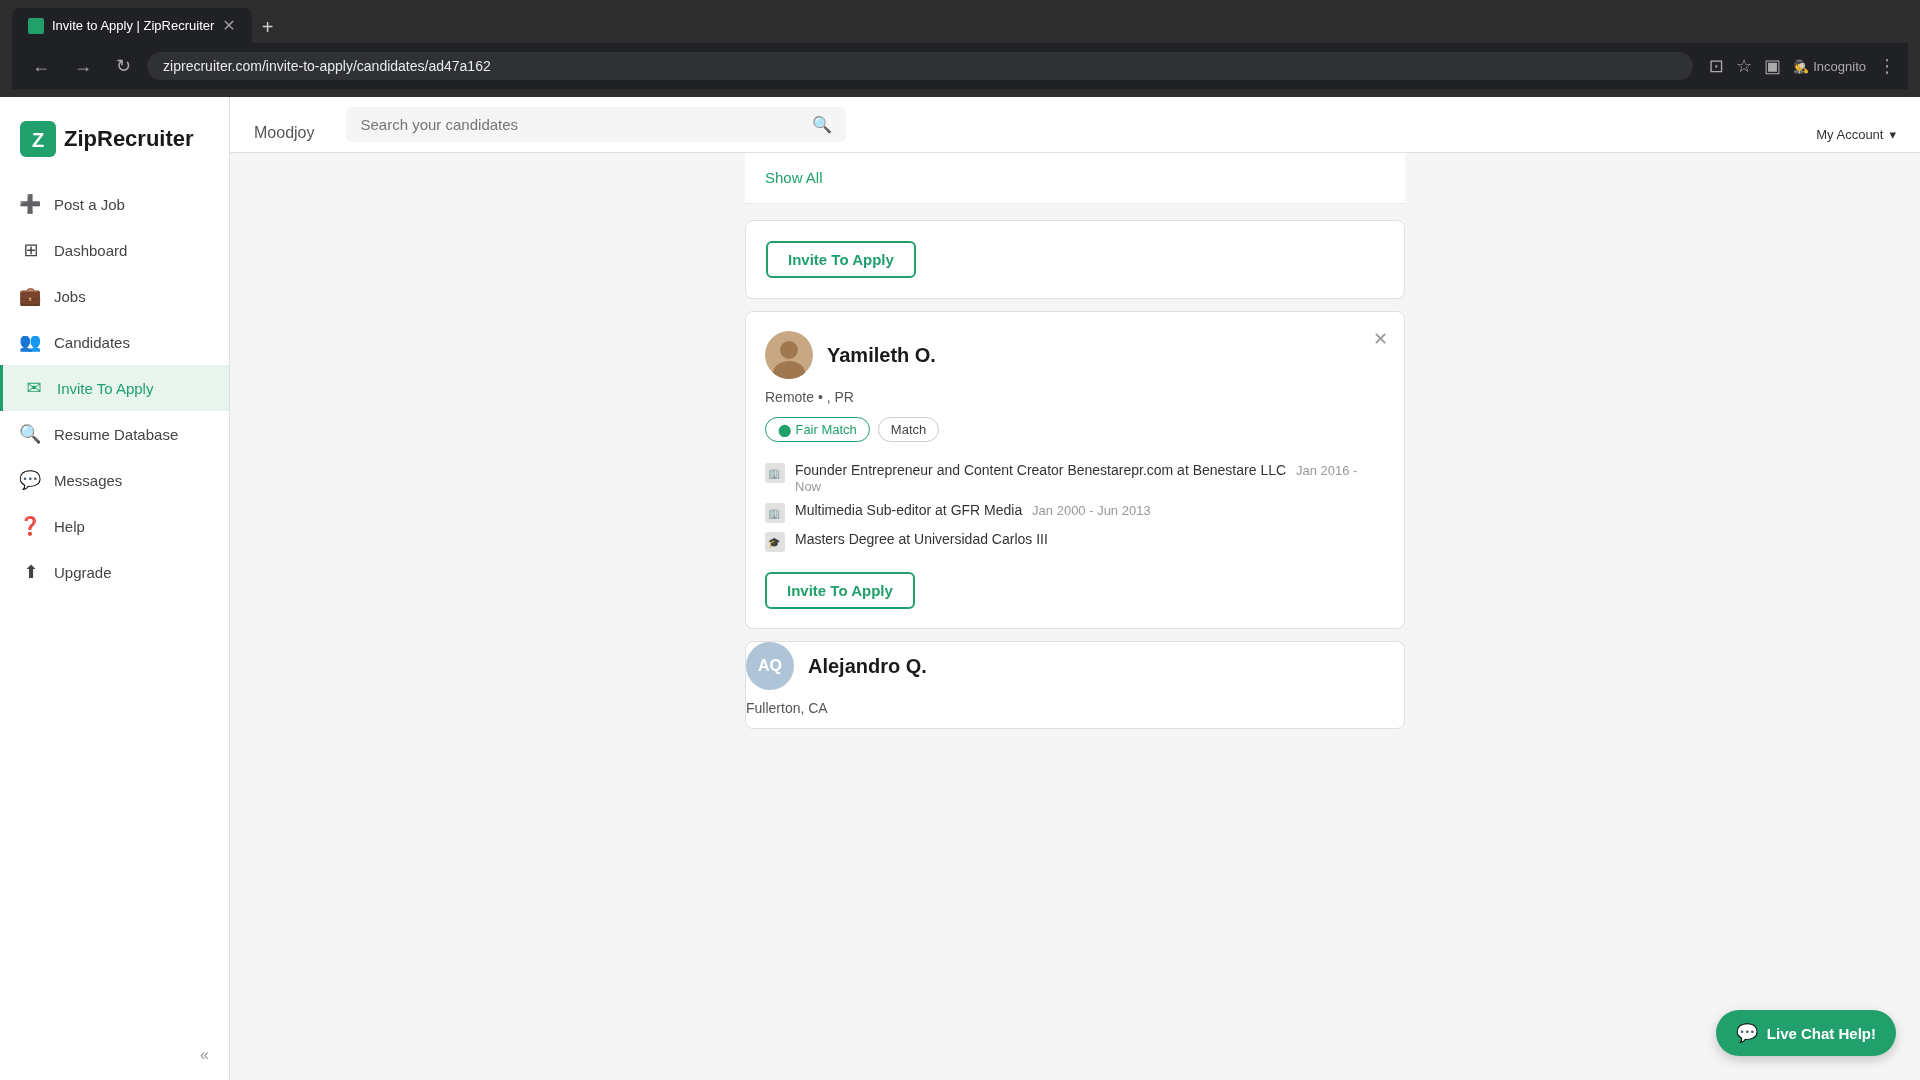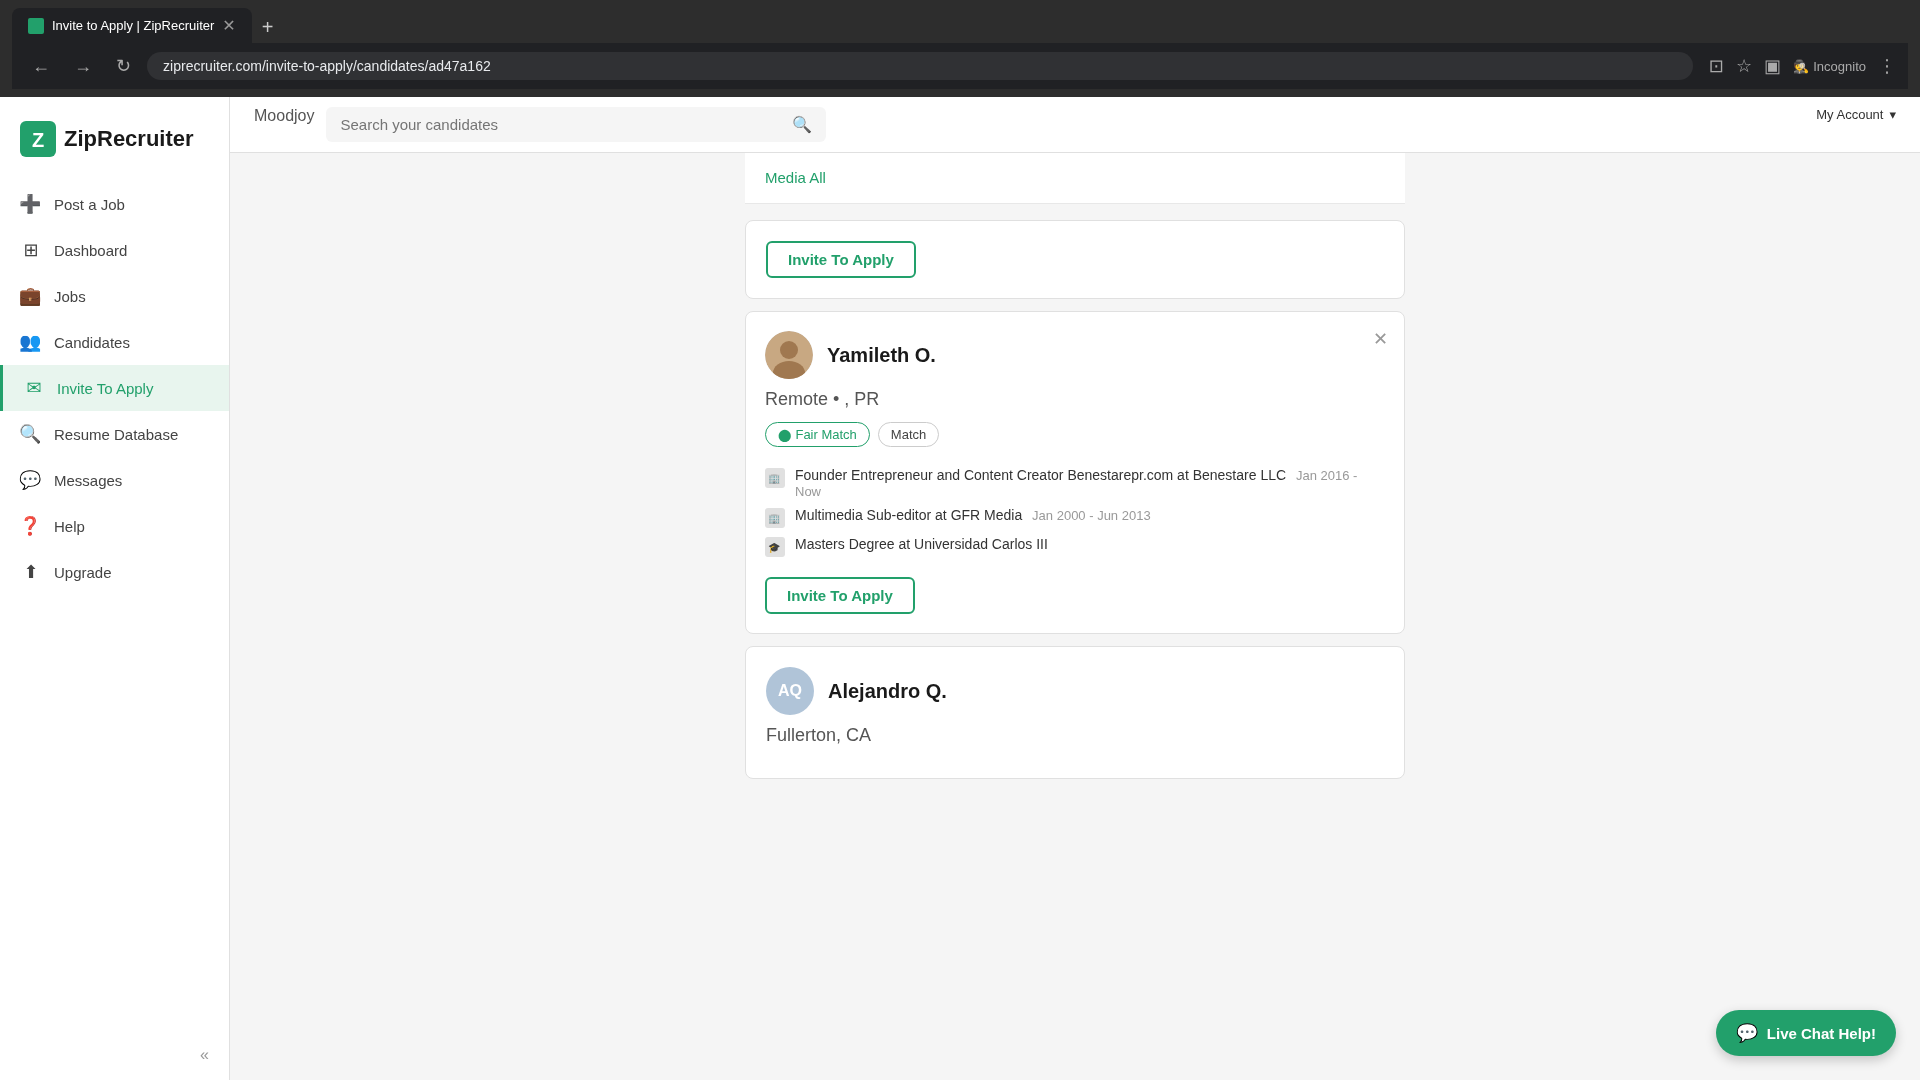--- a/index.html
+++ b/index.html
@@ -32,21 +32,21 @@
 
     .nav-item { display: flex; align-items: center; gap: 12px; padding: 12px 20px; cursor: pointer; color: #444; font-size: 15px; font-weight: 500; border-radius: 0; }
     .nav-item.active { background: #e8f5ee; color: #22a06b; border-left: 3px solid #22a06b; }
     .nav-item-icon { width: 22px; height: 22px; display: flex; align-items: center; justify-content: center; font-size: 18px; flex-shrink: 0; }
     .sidebar-collapse { margin-top: auto; padding: 16px 20px; color: #999; cursor: pointer; display: flex; justify-content: flex-end; }
 
     
     .main { flex: 1; display: flex; flex-direction: column; overflow: hidden; }
 
     
-    .header { background: #fff; border-bottom: 1px solid #e0e0e0; display: flex; align-items: flex-start; padding: 10px 24px; gap: 12px; flex-shrink: 0; }
+    .header { background: #fff; border-bottom: 1px solid #e0e0e0; display: flex; align-items: flex-end; padding: 10px 24px; gap: 32px; flex-shrink: 0; }
     .header-company { font-size: 16px; color: #555; font-weight: 500; }
     .header-search { flex: 1; max-width: 500px; }
     .search-wrapper { display: flex; align-items: center; background: #f5f5f5; border-radius: 6px; padding: 8px 14px; gap: 8px; }
     .search-input { background: transparent; border: none; outline: none; font-size: 15px; color: #555; flex: 1; }
     .search-icon { color: #888; font-size: 16px; }
     .header-spacer { flex: 1; }
     .header-account { display: flex; align-items: center; gap: 6px; font-size: 13px; color: #333; cursor: pointer; }
 
     
     .content { flex: 1; overflow-y: auto; padding: 0; background: #f5f5f5; }
@@ -62,34 +62,34 @@
 
     
     .candidate-card { background: #fff; border: 1px solid #e0e0e0; border-radius: 8px; margin: 12px 0; padding: 19px; position: relative; }
     .card-header { display: flex; align-items: center; gap: 14px; margin-bottom: 10px; }
     .avatar { width: 48px; height: 48px; border-radius: 50%; overflow: hidden; background: #ddd; flex-shrink: 0; }
     .avatar-initials { width: 48px; height: 48px; border-radius: 50%; background: #b0c4d8; display: flex; align-items: center; justify-content: center; font-size: 16px; font-weight: 700; color: #fff; flex-shrink: 0; }
     .candidate-name { font-size: 20px; font-weight: 700; color: #1a1a1a; }
     .card-close { position: absolute; top: 16px; right: 16px; background: transparent; border: none; color: #999; font-size: 18px; cursor: pointer; }
 
     .candidate-title { font-size: 14px; color: #555; margin-bottom: 8px; line-height: 1.5; }
-    .candidate-location { font-size: 18px; color: #555; margin-bottom: 12px; }
+    .candidate-location { font-size: 14px; color: #555; margin-bottom: 12px; }
 
     .badges { display: flex; gap: 8px; margin-bottom: 16px; flex-wrap: wrap; }
     .badge { border: 1px solid #ccc; border-radius: 20px; padding: 4px 12px; font-size: 13px; color: #444; display: flex; align-items: center; gap: 4px; }
     .badge-fair-match { border-color: #22a06b; color: #22a06b; }
     .badge-icon { font-size: 12px; }
 
     .experience-list { list-style: none; margin-bottom: 16px; }
     .experience-item { display: flex; align-items: flex-start; gap: 10px; padding: 4px 0; font-size: 14px; color: #333; }
     .exp-icon { width: 20px; height: 20px; background: #e0e0e0; border-radius: 3px; flex-shrink: 0; margin-top: 1px; display: flex; align-items: center; justify-content: center; font-size: 10px; color: #888; }
     .exp-date { color: #999; font-size: 13px; margin-left: 6px; }
 
     
-    .next-card { background: #fff; border: 1px solid #e0e0e0; border-radius: 8px; margin: 4px 0; padding: 20px; }
+    .next-card { background: #fff; border: 1px solid #e0e0e0; border-radius: 8px; margin: 4px 0; }
 
     
     .live-chat { position: fixed; bottom: 24px; right: 24px; background: #22a06b; color: #fff; border: none; border-radius: 24px; padding: 12px 20px; font-size: 15px; font-weight: 600; cursor: pointer; display: flex; align-items: center; gap: 8px; box-shadow: 0 4px 12px rgba(0,0,0,0.2); }
     .chat-icon { font-size: 18px; }
 
     
     .content::-webkit-scrollbar { width: 6px; }
     .content::-webkit-scrollbar-track { background: #f0f0f0; }
     .content::-webkit-scrollbar-thumb { background: #ccc; border-radius: 3px; }
   </style>
@@ -192,21 +192,21 @@
       <div class="header-account">
         <span>My Account</span>
         <span>▾</span>
       </div>
     </header>
 
     <div class="content">
       <div class="content-inner">
 
         <div class="show-all-bar">
-          <a class="show-all-link">Media All</a>
+          <a class="show-all-link">Show All</a>
         </div>
 
         <div class="prev-card">
           <button class="invite-btn">Invite To Apply</button>
         </div>
 
         <div class="candidate-card">
           <div class="card-header">
             <div class="avatar">
               <svg width="48" height="48" viewBox="0 0 48 48">

